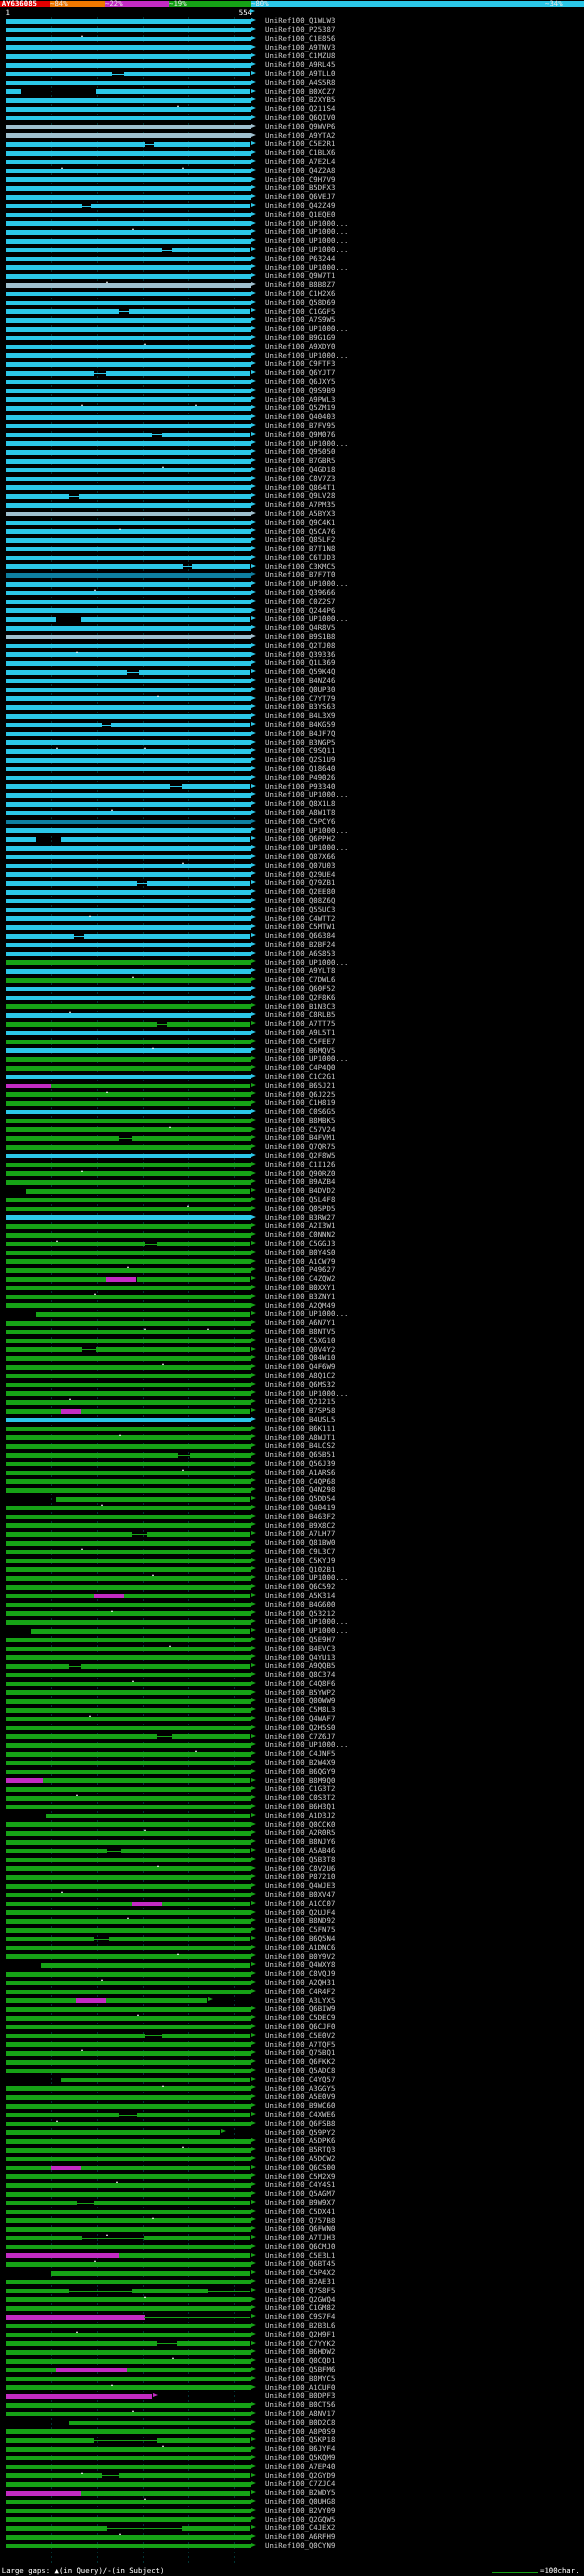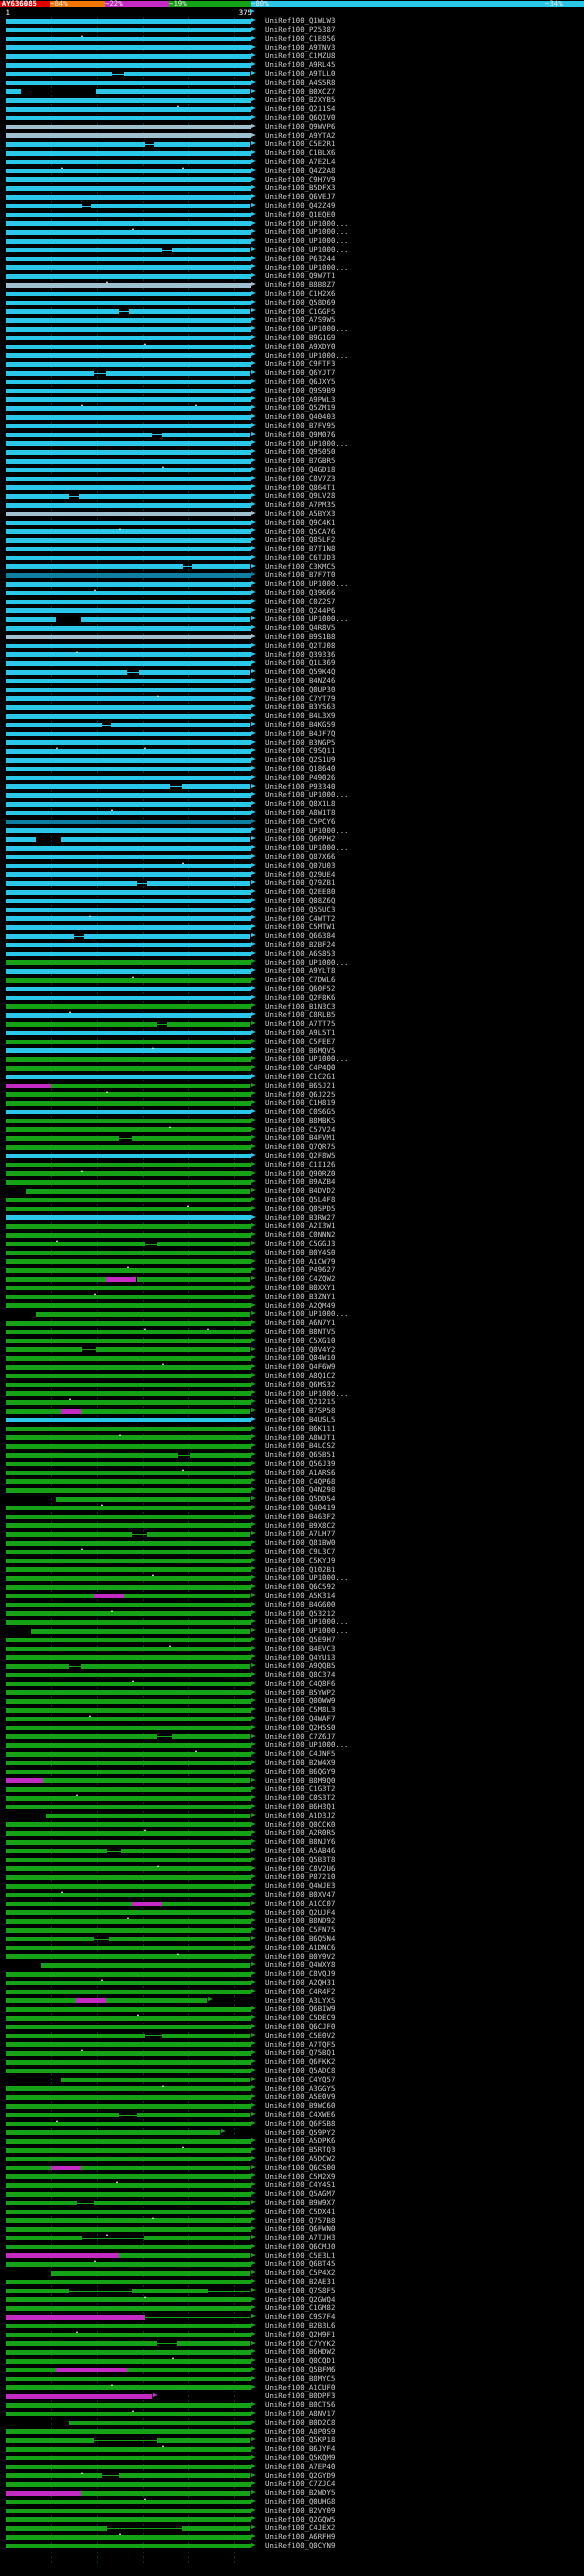--- a/index.html
+++ b/index.html
@@ -46,21 +46,21 @@
       <div class="kseg" style="left: 105px; width: 64px; background: rgb(195, 43, 195);"></div>
       <span class="klab" style="left: 169px;">~19%</span>
       <div class="kseg" style="left: 169px; width: 82px; background: rgb(22, 162, 22);"></div>
       <span class="klab" style="left: 251px;">~80%</span>
       <div class="kseg" style="left: 251px; width: 334px; background: rgb(43, 199, 232);"></div>
       <span class="klab" style="left: 545px;">~34%</span>
     </div>
 
   <div class="ruler">
     <span class="r-start">1</span>
-    <span class="r-end">375</span>
+    <span class="r-end">554</span>
     <div class="arrow" style="left:250px;border-left-color:#2bc7e8;"></div>
   </div>
 
   <div class="rows" id="rows">
     <div id="gridwrap">
         <div class="gl" style="left: 51px;"></div>
         <div class="gl" style="left: 97px;"></div>
         <div class="gl" style="left: 143px;"></div>
         <div class="gl" style="left: 188px;"></div>
         <div class="gl" style="left: 234px;"></div>
@@ -1657,15 +1657,20 @@
         <div class="dot" style="left: 119px;"></div>
         <div class="label">UniRef100_A6RFH9</div>
       </div>
       <div class="row">
         <div class="seg" style="left: 5.5px; width: 245px; background: rgb(22, 162, 22);"></div>
         <div class="arrow" style="left: 251px; border-left-color: rgb(22, 162, 22);"></div>
         <div class="label">UniRef100_Q0CYN9</div>
       </div>
     </div>
 
+  <div class="footer">
+    <span class="f-left">Large gaps: ▲(in Query)/-(in Subject)</span>
+    <span class="f-line"></span>
+    <span class="f-right">=100char.</span>
+  </div>
 
 </div>
 
 
 </body></html>

